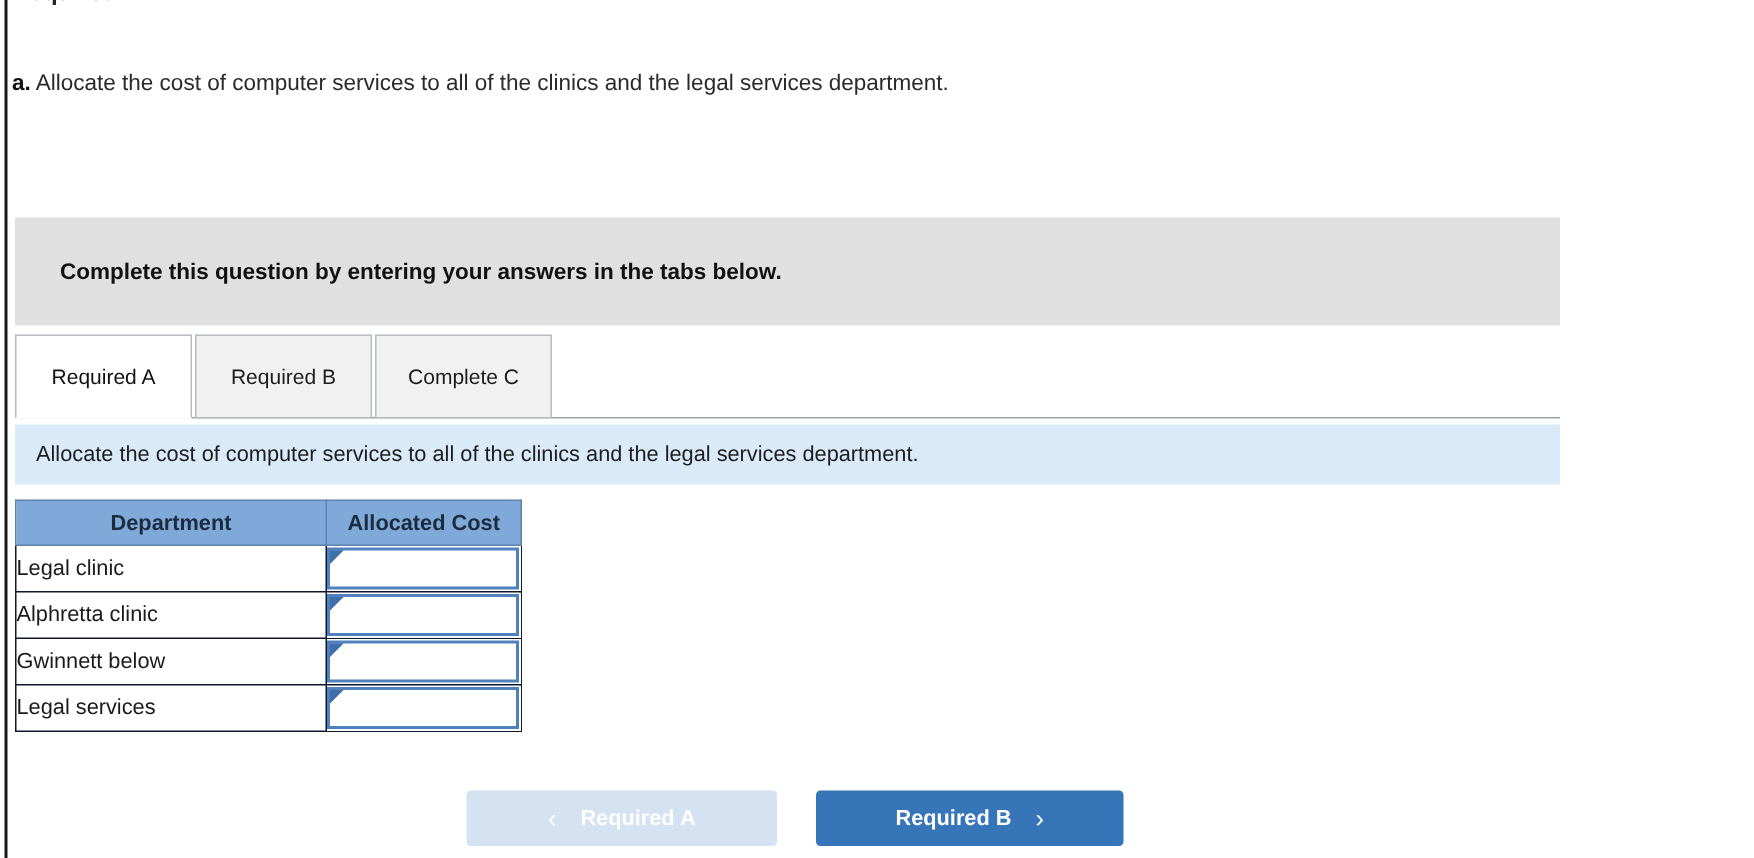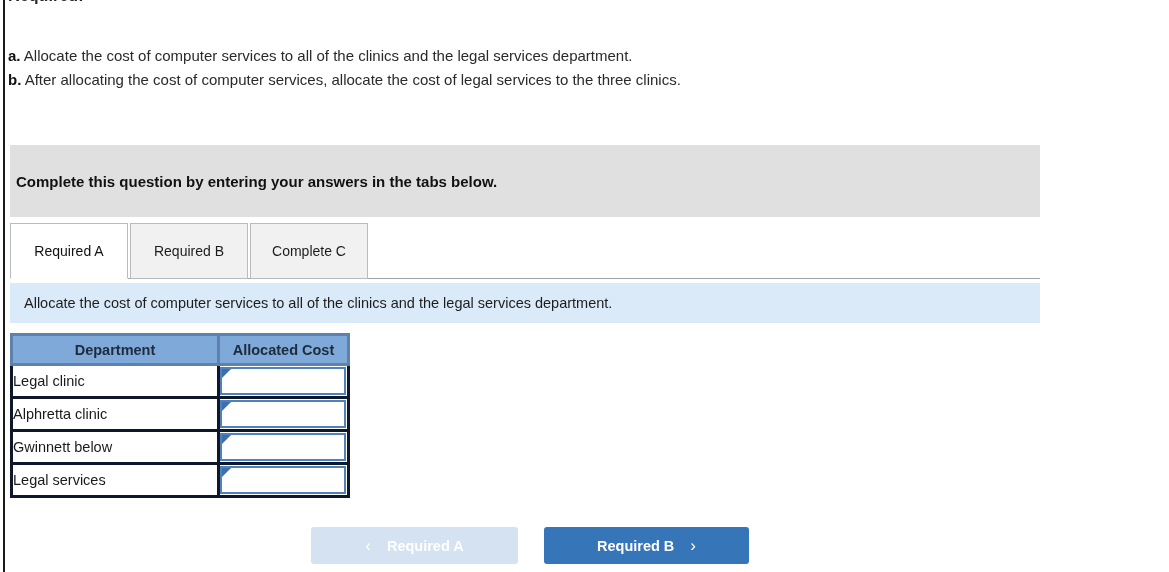--- a/index.html
+++ b/index.html
@@ -62,21 +62,21 @@
     position: absolute;
     left: 10px;
     top: 145px;
     width: 1063px;
     height: 72px;
     background: #e0e0e0;
     display: flex;
     align-items: center;
   }
   .gray-banner-text {
-    padding-left: 6px;
+    padding-left: 30px;
     font-size: 15px;
     font-weight: bold;
     color: #111;
     white-space: nowrap;
   }
 
   
   .tabstrip {
     position: absolute;
     left: 10px;
@@ -137,21 +137,21 @@
   
   .alloc-table {
     position: absolute;
     left: 10px;
     top: 333px;
     border-collapse: collapse;
     table-layout: fixed;
   }
   .alloc-table th,
   .alloc-table td {
-    border: 3px solid #0f172a;
+    border: 1px solid #0f172a;
     padding: 0;
     margin: 0;
     font-size: 14.5px;
     color: #1a1a1a;
   }
   .alloc-table th {
     background: #7fa9d8;
     color: #1c2b3d;
     font-weight: bold;
     text-align: center;
@@ -264,24 +264,20 @@
 <div class="screen">
 
   <div class="left-rule"></div>
 
   <div class="clipped-heading">Required:</div>
 
   <div class="req-list">
     <div class="req-line">
       <b>a.</b>
       <span>Allocate the cost of computer services to all of the clinics and the legal services department.</span>
-    </div>
-    <div class="req-line">
-      <b>b.</b>
-      <span>After allocating the cost of computer services, allocate the cost of legal services to the three clinics.</span>
     </div>
   </div>
 
   <div class="gray-banner">
     <div class="gray-banner-text">Complete this question by entering your answers in the tabs below.</div>
   </div>
 
   <div class="tabstrip">
     <div class="tab tab-a active">
       <span>Required A</span>

